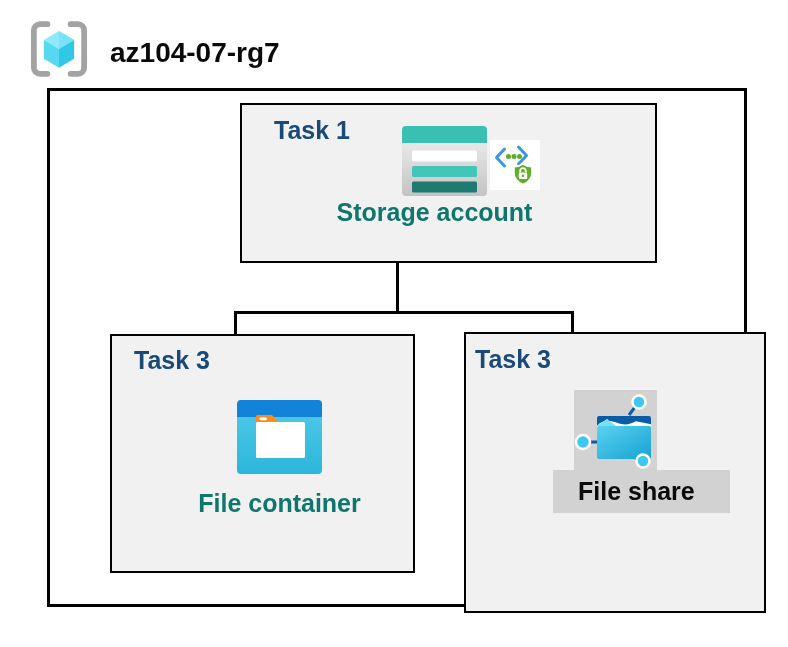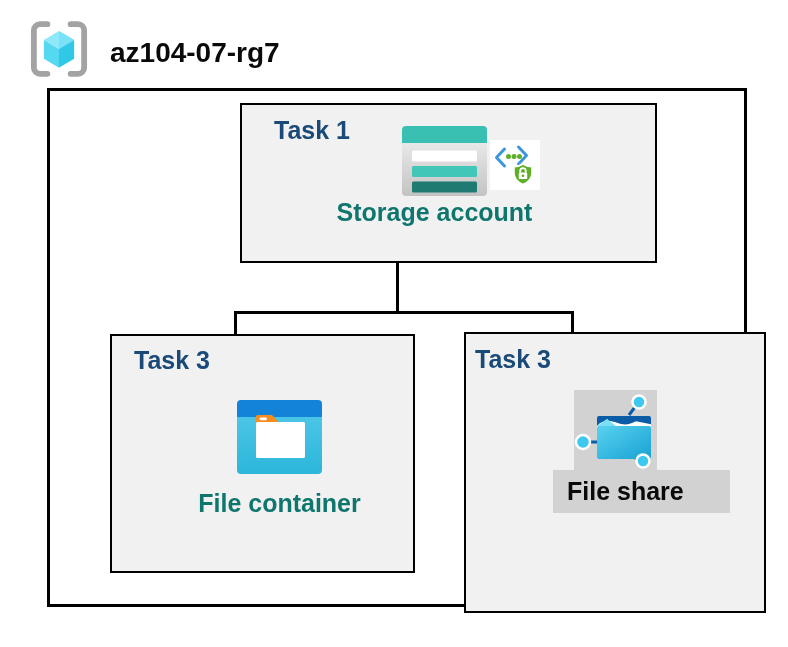--- a/index.html
+++ b/index.html
@@ -37,21 +37,21 @@
     line-height:30px;white-space:nowrap;
   }
   .resource-label{
     font-size:25px;font-weight:bold;color:#0f766e;
     text-align:center;line-height:30px;white-space:nowrap;
   }
   .connector{background:var(--line);}
   .gray-patch{background:var(--highlight-gray);}
   .fs-label{
     font-size:25px;font-weight:bold;color:#0a0a0a;
-    line-height:43px;padding-left:14px;white-space:nowrap;
+    line-height:43px;padding-left:25px;white-space:nowrap;
   }
   svg{display:block;}
 </style>
 </head>
 <body>
 
 <div class="stage">
 
   <div class="abs" style="left:30px;top:20px;width:58px;height:58px;">
     <svg width="58" height="58" viewBox="0 0 18 18">

